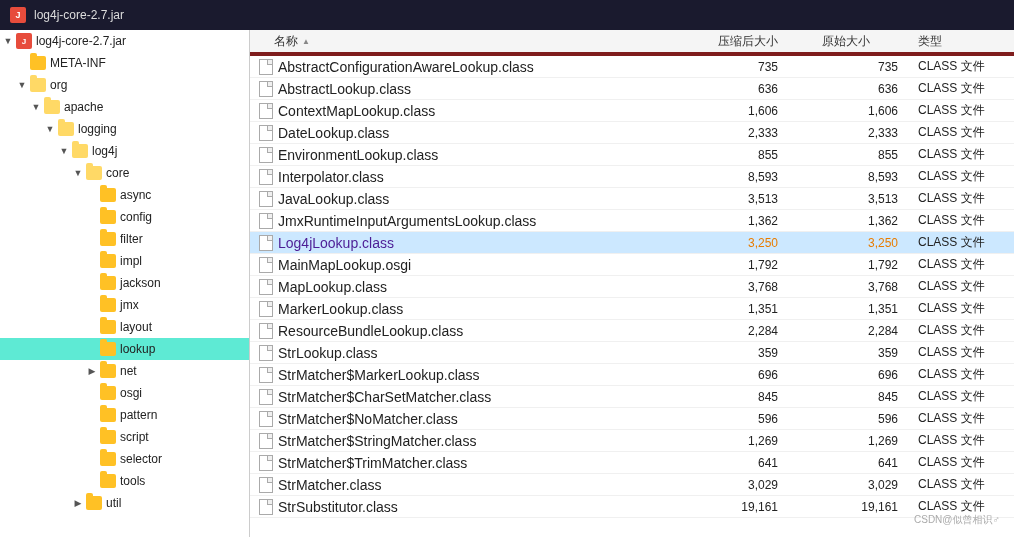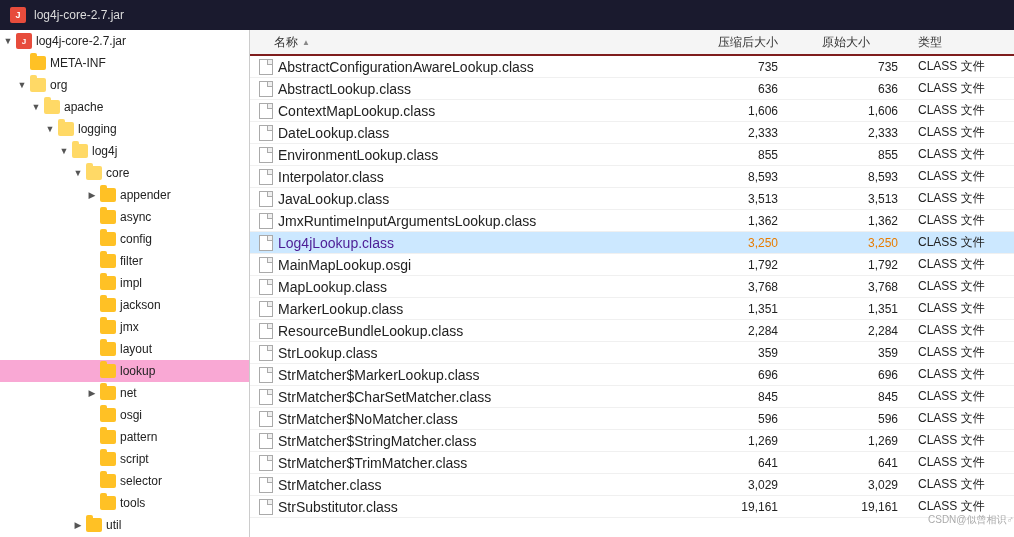--- a/index.html
+++ b/index.html
@@ -61,21 +61,21 @@
 
     .tree-item {
       display: flex;
       align-items: center;
       height: 22px;
       cursor: pointer;
       padding-right: 4px;
       white-space: nowrap;
     }
     .tree-item.highlighted {
-      background: #f9a8d4;
+      background: #5eead4;
     }
 
     .tree-indent {
       display: inline-block;
       flex-shrink: 0;
     }
 
     .tree-arrow {
       width: 16px;
       height: 16px;
@@ -129,21 +129,21 @@
       overflow: hidden;
       display: flex;
       flex-direction: column;
     }
 
     .file-list-header {
       display: flex;
       align-items: center;
       height: 26px;
       background: #f5f5f5;
-      border-bottom: 2px solid #7f1d1d;
+      border-bottom: 4px solid #7f1d1d;
       font-size: 12px;
       color: #333;
       font-weight: normal;
       flex-shrink: 0;
     }
 
     .col-name {
       flex: 1;
       padding-left: 24px;
       display: flex;
@@ -263,21 +263,21 @@
       background: #f0f0f0;
     }
     ::-webkit-scrollbar-thumb {
       background: #c0c0c0;
       border: 2px solid #f0f0f0;
     }
 
     .watermark {
       position: fixed;
       bottom: 10px;
-      right: 0;
+      right: 14px;
       font-size: 10px;
       color: #aaa;
       pointer-events: none;
       z-index: 999;
     }
   </style>
 </head>
 <body>
 
 <div class="title-bar">
@@ -325,26 +325,20 @@
         <span class="tree-label">log4j</span>
       </div>
       <div class="tree-item">
         <span class="tree-indent" style="width: 70px; display: inline-block;"></span>
         <span class="tree-arrow expanded"></span>
         <span class="folder-icon open"></span>
         <span class="tree-label">core</span>
       </div>
       <div class="tree-item">
         <span class="tree-indent" style="width: 84px; display: inline-block;"></span>
-        <span class="tree-arrow collapsed"></span>
-        <span class="folder-icon"></span>
-        <span class="tree-label">appender</span>
-      </div>
-      <div class="tree-item">
-        <span class="tree-indent" style="width: 84px; display: inline-block;"></span>
         <span class="tree-arrow leaf"></span>
         <span class="folder-icon"></span>
         <span class="tree-label">async</span>
       </div>
       <div class="tree-item">
         <span class="tree-indent" style="width: 84px; display: inline-block;"></span>
         <span class="tree-arrow leaf"></span>
         <span class="folder-icon"></span>
         <span class="tree-label">config</span>
       </div>

